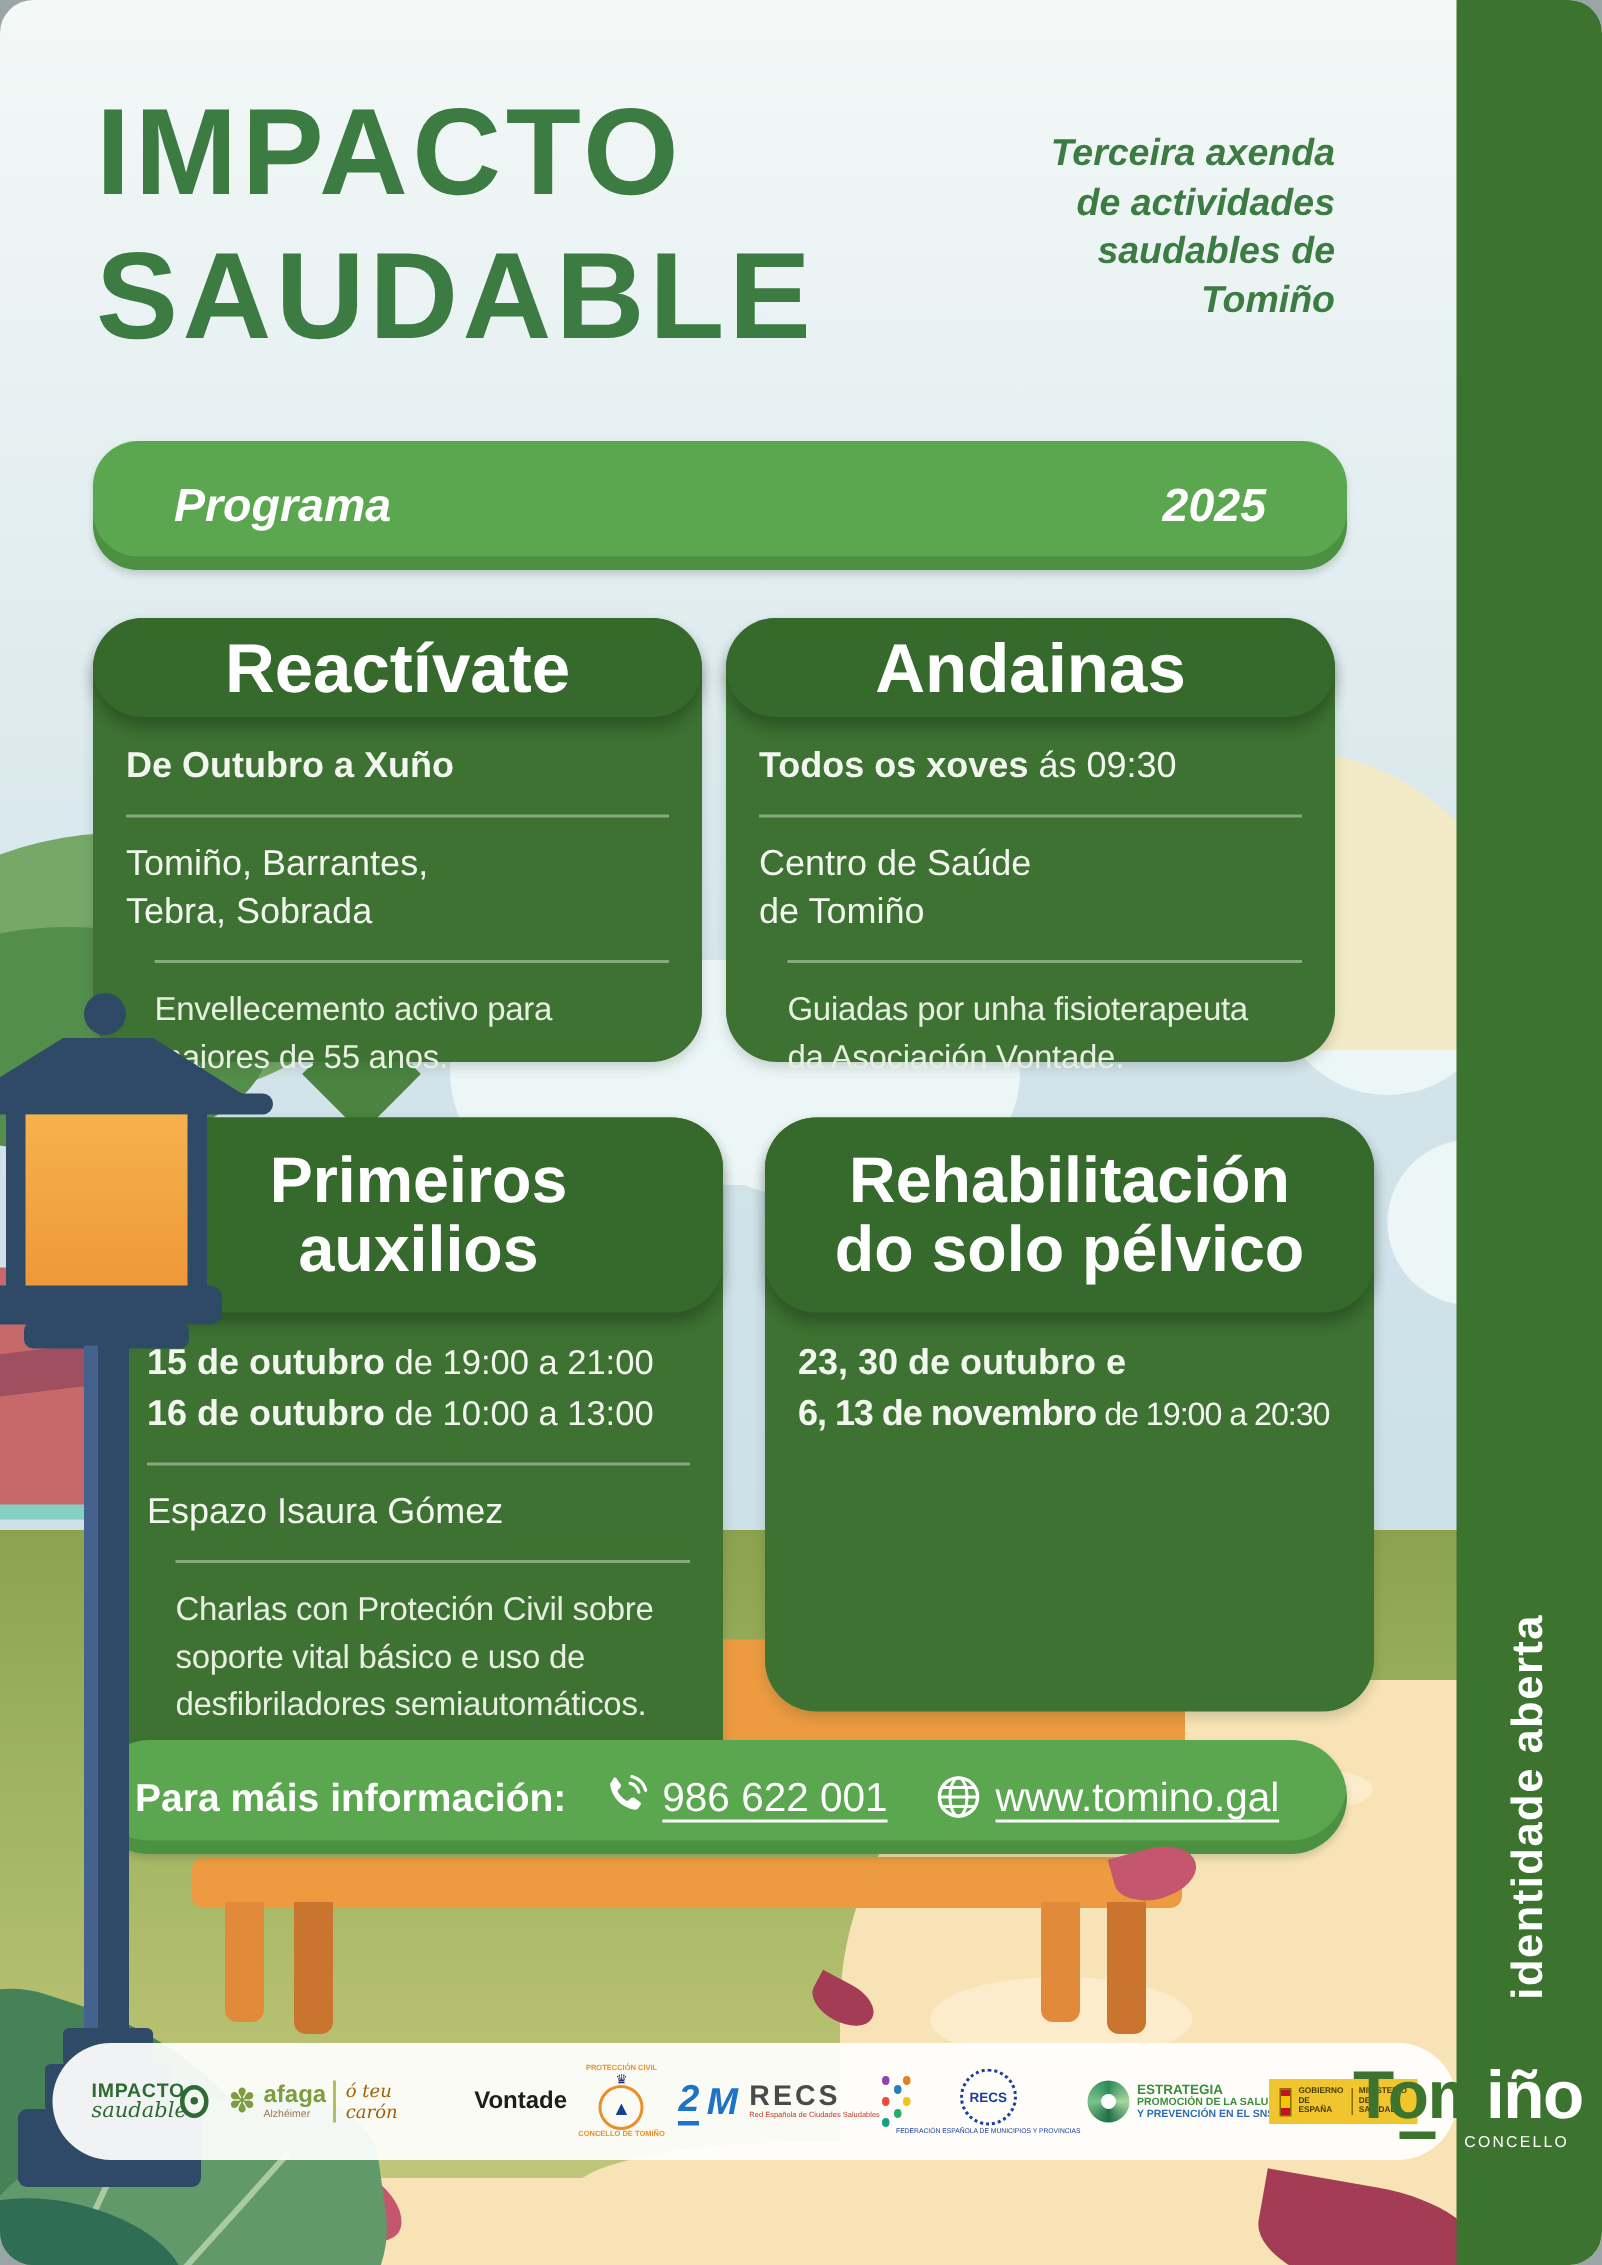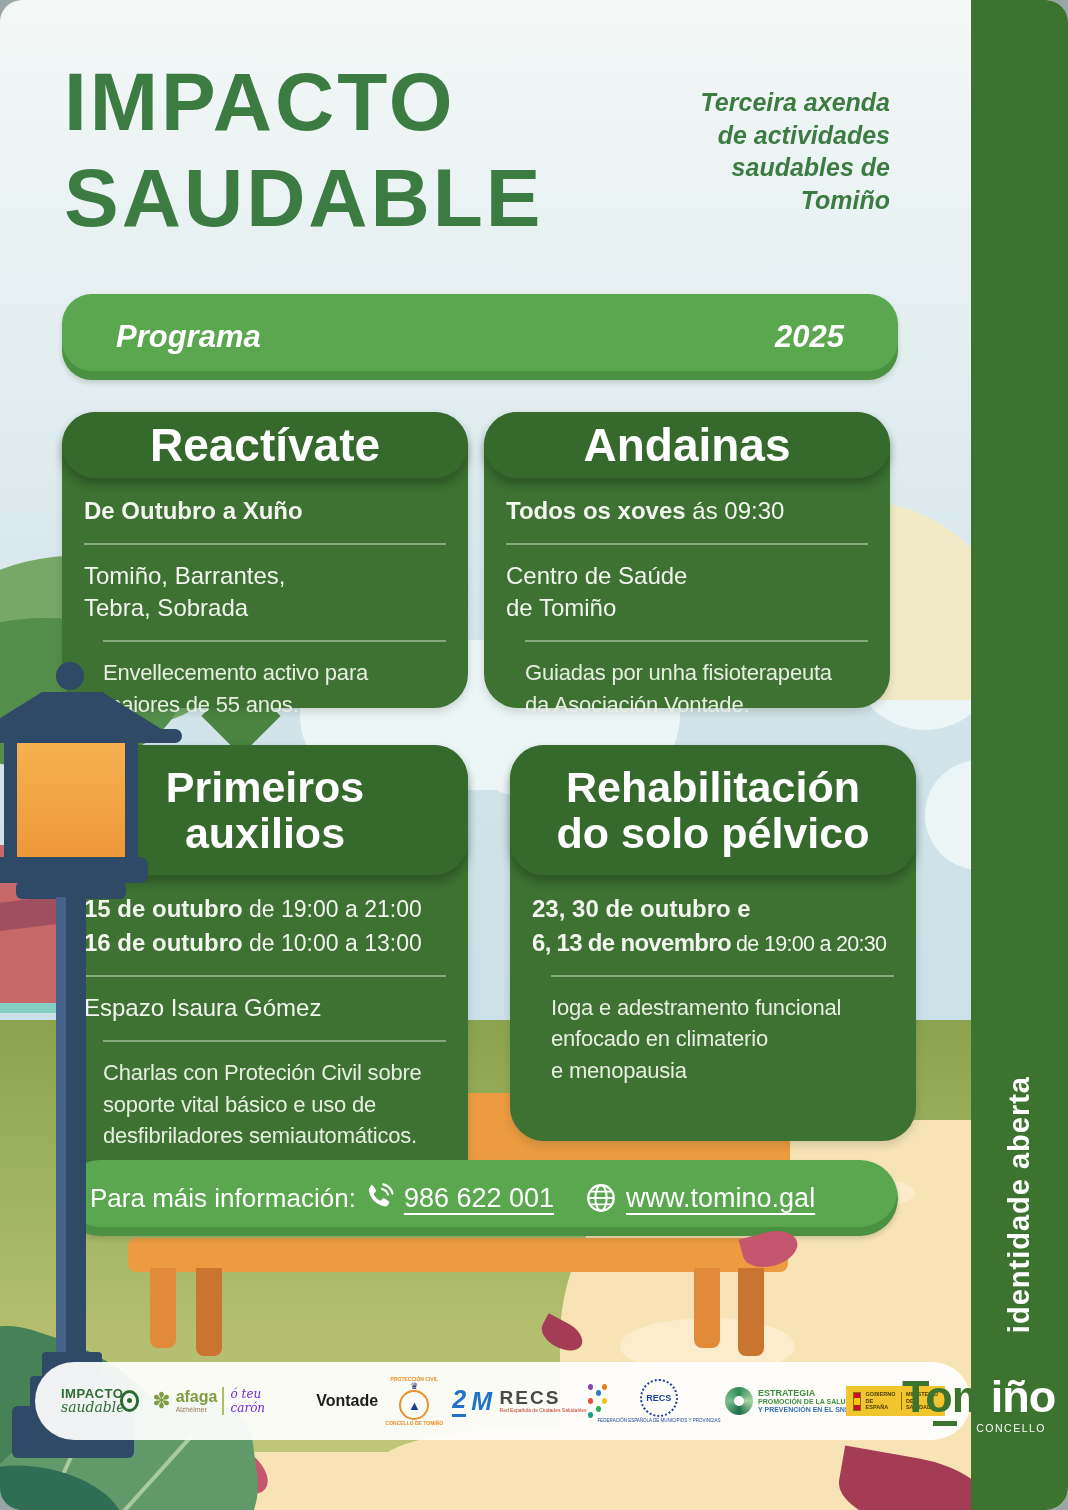--- a/index.html
+++ b/index.html
@@ -83,40 +83,40 @@
   .crow + .crow{border-top:2px solid rgba(225,238,215,.45);}
   .crow .b{font-weight:bold;}
   .sched-line{font-size:23px;white-space:nowrap;line-height:1.4;}
   .sched-line .b{font-size:24px;}
   .tight{font-size:21.5px;letter-spacing:-0.7px;}
   .what{font-size:22px;letter-spacing:-0.2px;line-height:1.42;color:#e7efe0;margin-left:19px;}
   .pre{white-space:pre-line;}
 
   .info-bar{left:62px;top:1160px;width:836px;height:76px;border-radius:38px;display:flex;
             align-items:center;padding:0 28px;font-size:26px;z-index:5;}
-  .info-bar .lbl{margin-right:6px;}
+  .info-bar .lbl{margin-right:22px;font-weight:bold;}
   .info-icon{width:34px;height:34px;flex:0 0 auto;}
   .info-link{color:#fff;text-decoration:underline;text-underline-offset:6px;margin-left:8px;font-size:27px;}
   .globe-gap{margin-left:30px;}
 
   .logo-bar{left:35px;top:1362px;width:936px;height:78px;background:rgba(255,255,255,.93);
             border-radius:39px;z-index:7;display:flex;align-items:center;gap:13px;
             padding:0 26px;box-sizing:border-box;overflow:hidden;}
   .logo-item{display:flex;align-items:center;gap:5px;flex:0 1 auto;min-width:0;}
   .lg-col{display:flex;flex-direction:column;line-height:1.05;min-width:0;}
   .impacto-l1{font-size:13px;font-weight:bold;color:#2e6b33;letter-spacing:.5px;}
   .impacto-l2{font-family:"DejaVu Serif",serif;font-style:italic;font-size:14px;color:#2e6b33;}
   .spiral{width:16px;height:16px;border:3px solid #2e6b33;border-radius:50%;display:flex;
           align-items:center;justify-content:center;}
   .spiral i{width:5px;height:5px;background:#2e6b33;border-radius:50%;}
   .afaga-g{font-size:22px;color:#7f9c40;line-height:1;}
   .afaga-n{font-size:16px;font-weight:bold;color:#7f9c40;}
   .afaga-s{font-size:7px;color:#997a55;}
   .caron{border-left:2px solid #b4bc62;padding-left:7px;font-family:"DejaVu Serif",serif;
-         font-style:italic;font-size:12px;color:#6d28d9;}
+         font-style:italic;font-size:12px;color:#a16207;}
   .von-dots{width:10px;height:10px;border-radius:50%;background:#cc3355;margin-right:8px;
             box-shadow:10px -5px 0 #4455bb,2px -13px 0 #33aa66,12px 6px 0 #dd8822;}
   .von-n{font-size:16px;font-weight:bold;color:#1d1d1d;}
   .civil{flex-direction:column;gap:0;align-items:center;}
   .civil-top{font-size:5px;color:#e8902a;font-weight:bold;white-space:nowrap;}
   .civil-crown{font-size:9px;color:#2b2b6b;line-height:.9;}
   .civil-ring{width:26px;height:26px;border:2px solid #e8902a;border-radius:50%;display:flex;
               align-items:center;justify-content:center;color:#1b3f8f;font-size:13px;line-height:1;}
   .civil-bot{font-size:5px;color:#e8902a;font-weight:bold;white-space:nowrap;}
   .dosm{font-size:25px;font-weight:bold;font-style:italic;color:#1f72c8;}
@@ -241,21 +241,21 @@
     <div class="card-header">Andainas</div>
     <div class="card-body">
       <div class="crow"><span class="b">Todos os xoves</span><span> ás 09:30</span></div>
       <div class="crow pre">Centro de Saúde
 de Tomiño</div>
       <div class="crow what pre">Guiadas por unha fisioterapeuta
 da Asociación Vontade.</div>
     </div>
   </div>
 
-  <div class="card tall" style="left:62px;top:745px;height:464px;">
+  <div class="card tall" style="left:76px;top:745px;height:464px;">
     <div class="card-header pre">Primeiros
 auxilios</div>
     <div class="card-body">
       <div class="crow">
         <div class="sched-line"><span class="b">15 de outubro</span><span> de 19:00 a 21:00</span></div>
         <div class="sched-line"><span class="b">16 de outubro</span><span> de 10:00 a 13:00</span></div>
       </div>
       <div class="crow">Espazo Isaura Gómez</div>
       <div class="crow what pre">Charlas con Proteción Civil sobre
 soporte vital básico e uso de
@@ -264,23 +264,20 @@
   </div>
 
   <div class="card tall" style="left:510px;top:745px;height:396px;">
     <div class="card-header pre">Rehabilitación
 do solo pélvico</div>
     <div class="card-body">
       <div class="crow">
         <div class="sched-line"><span class="b">23, 30 de outubro e</span><span></span></div>
         <div class="sched-line tight"><span class="b">6, 13 de novembro</span><span> de 19:00 a 20:30</span></div>
       </div>
-      <div class="crow what pre">Ioga e adestramento funcional
-enfocado en climaterio
-e menopausia</div>
     </div>
   </div>
 
   <div class="abs green-bar info-bar">
     <span class="lbl">Para máis información:</span>
     <svg class="info-icon" viewBox="0 0 24 24">
       <path d="M6.4 3c.5-.3 1.1-.2 1.4.3l1.9 2.8c.3.4.2 1-.1 1.4l-1 1.1c-.3.3-.3.8-.1 1.2.9 1.6 2.2 2.9 3.8 3.8.4.2.9.2 1.2-.1l1.1-1c.4-.4 1-.4 1.4-.1l2.8 1.9c.5.3.6 1 .3 1.4l-1.1 1.6c-.4.5-1 .8-1.6.7-6-.8-10.8-5.6-11.6-11.6-.1-.6.2-1.2.7-1.6z" fill="#fff"></path>
       <path d="M14.2 5.6c2 .5 3.6 2.1 4.1 4.1" stroke="#fff" stroke-width="1.5" fill="none" stroke-linecap="round"></path>
       <path d="M15 2.4c3.2.8 5.7 3.3 6.5 6.5" stroke="#fff" stroke-width="1.5" fill="none" stroke-linecap="round"></path>
     </svg>

